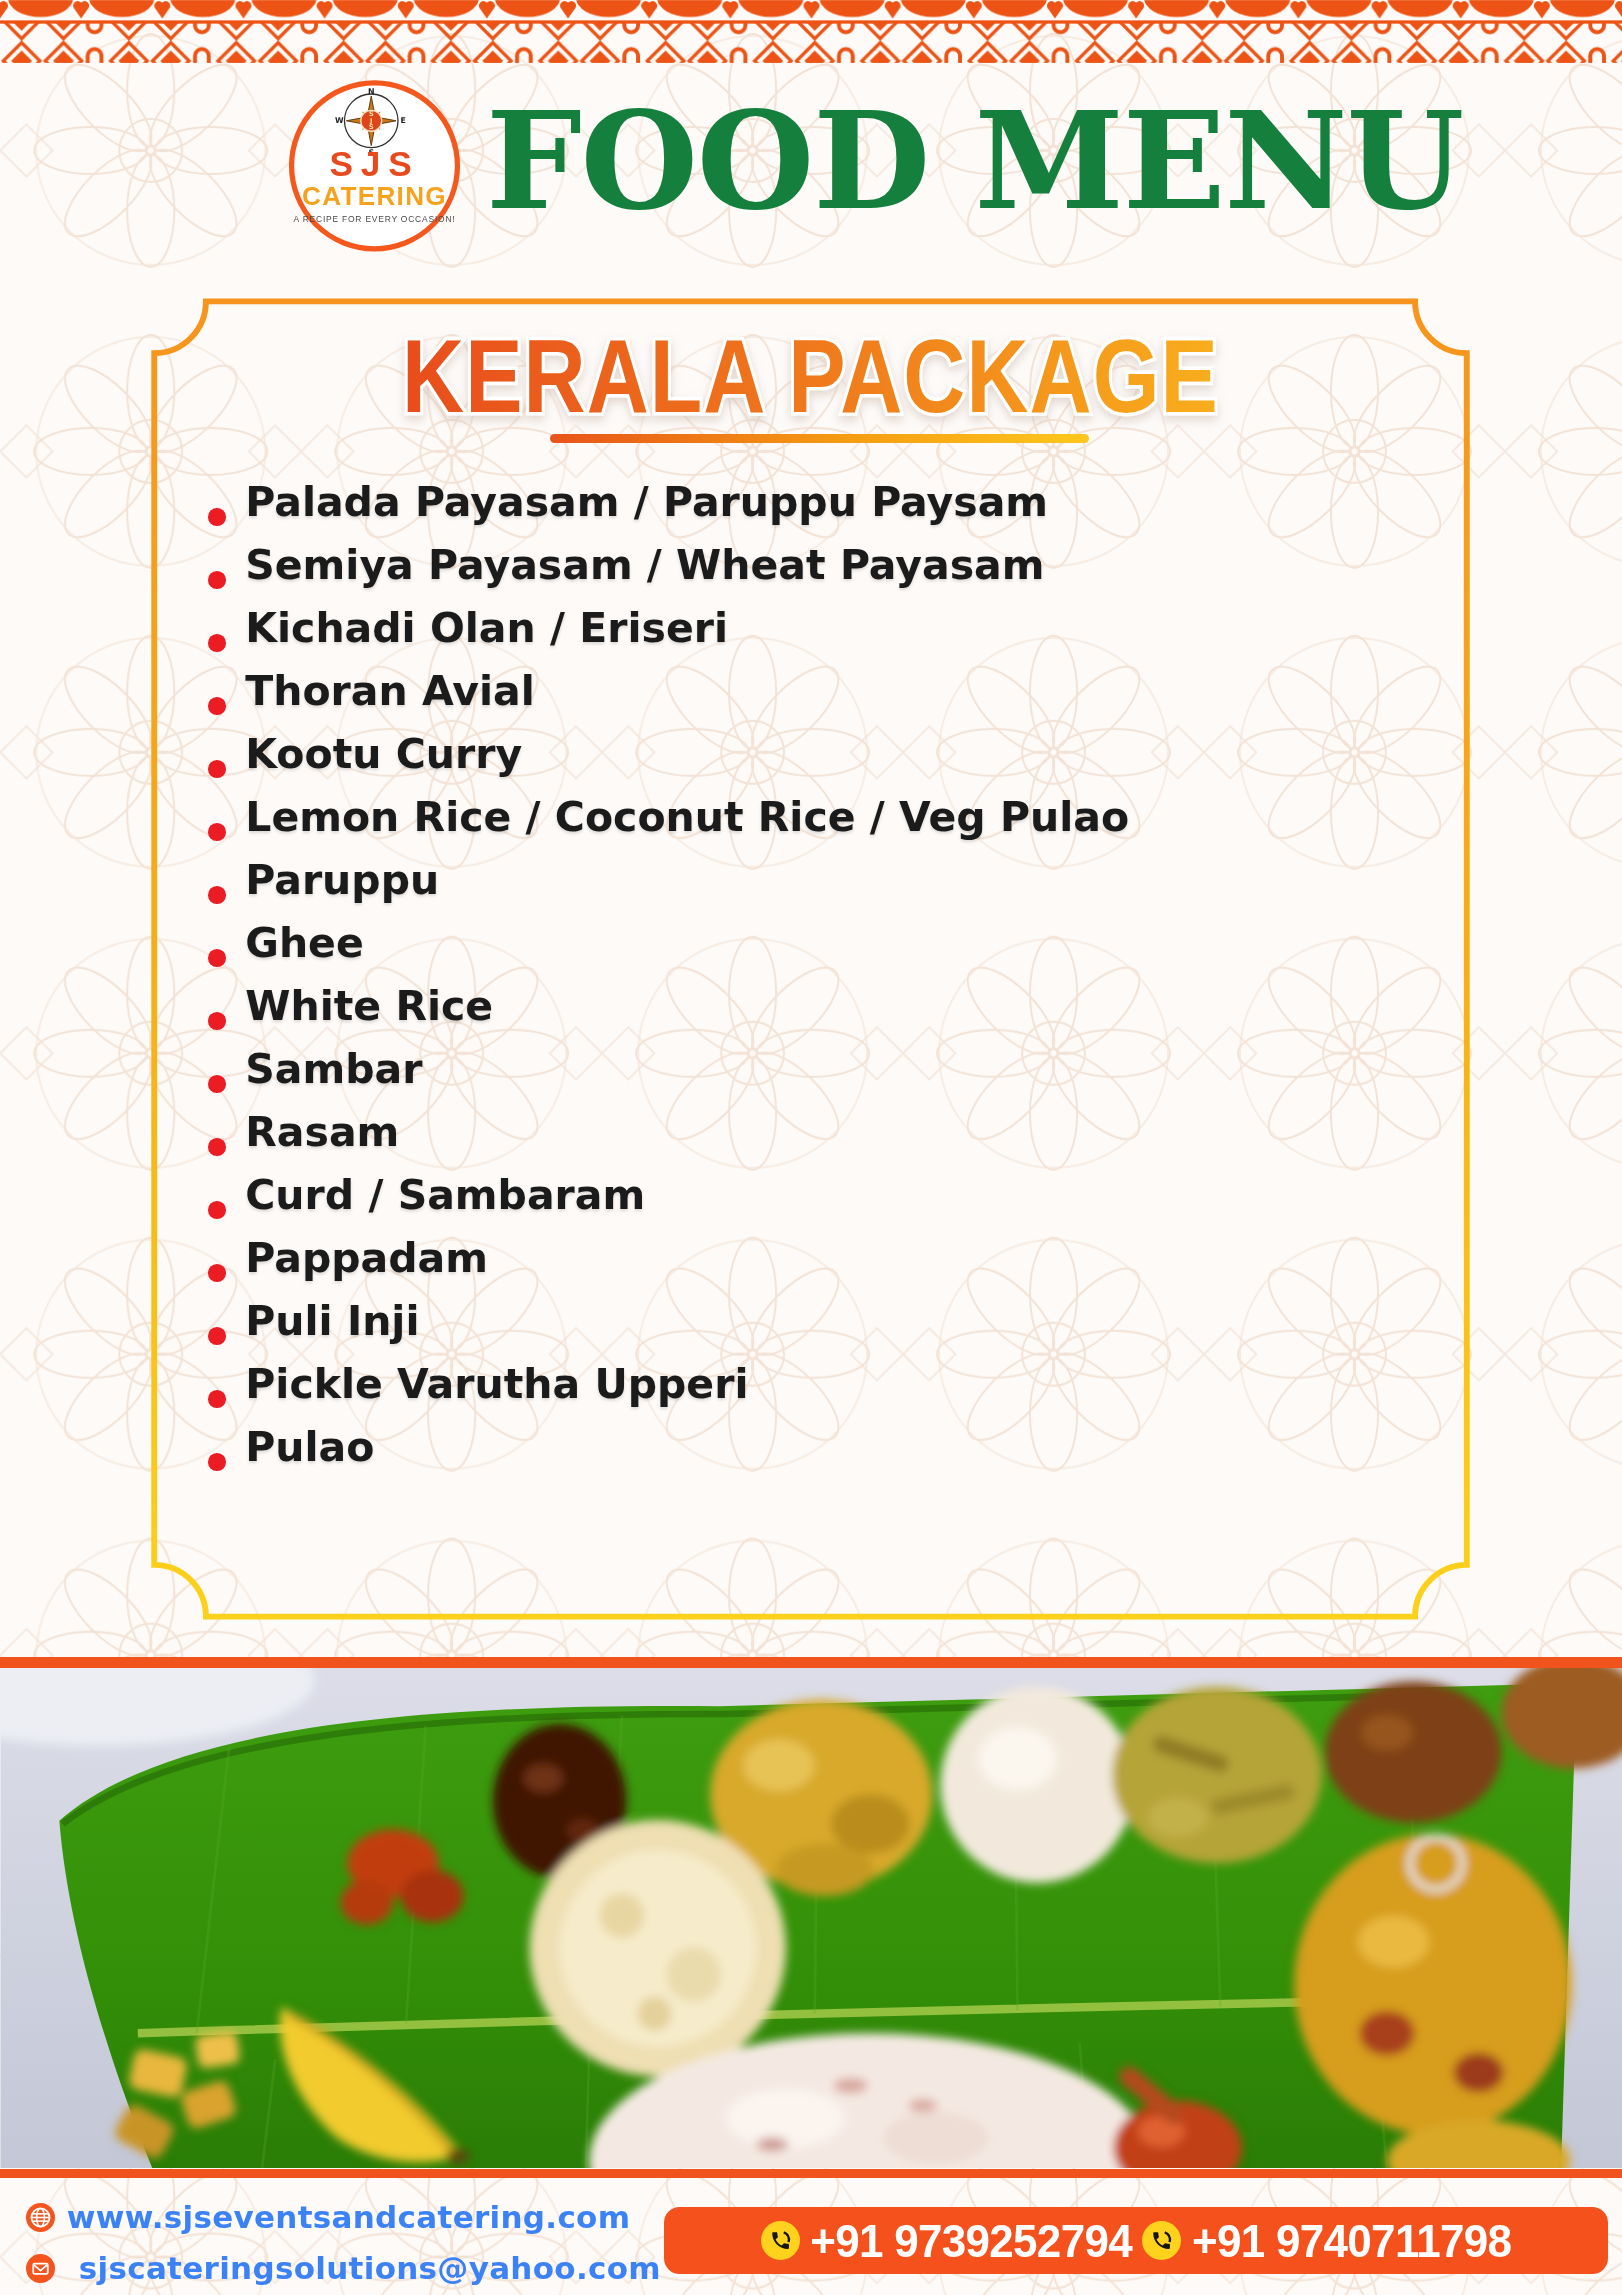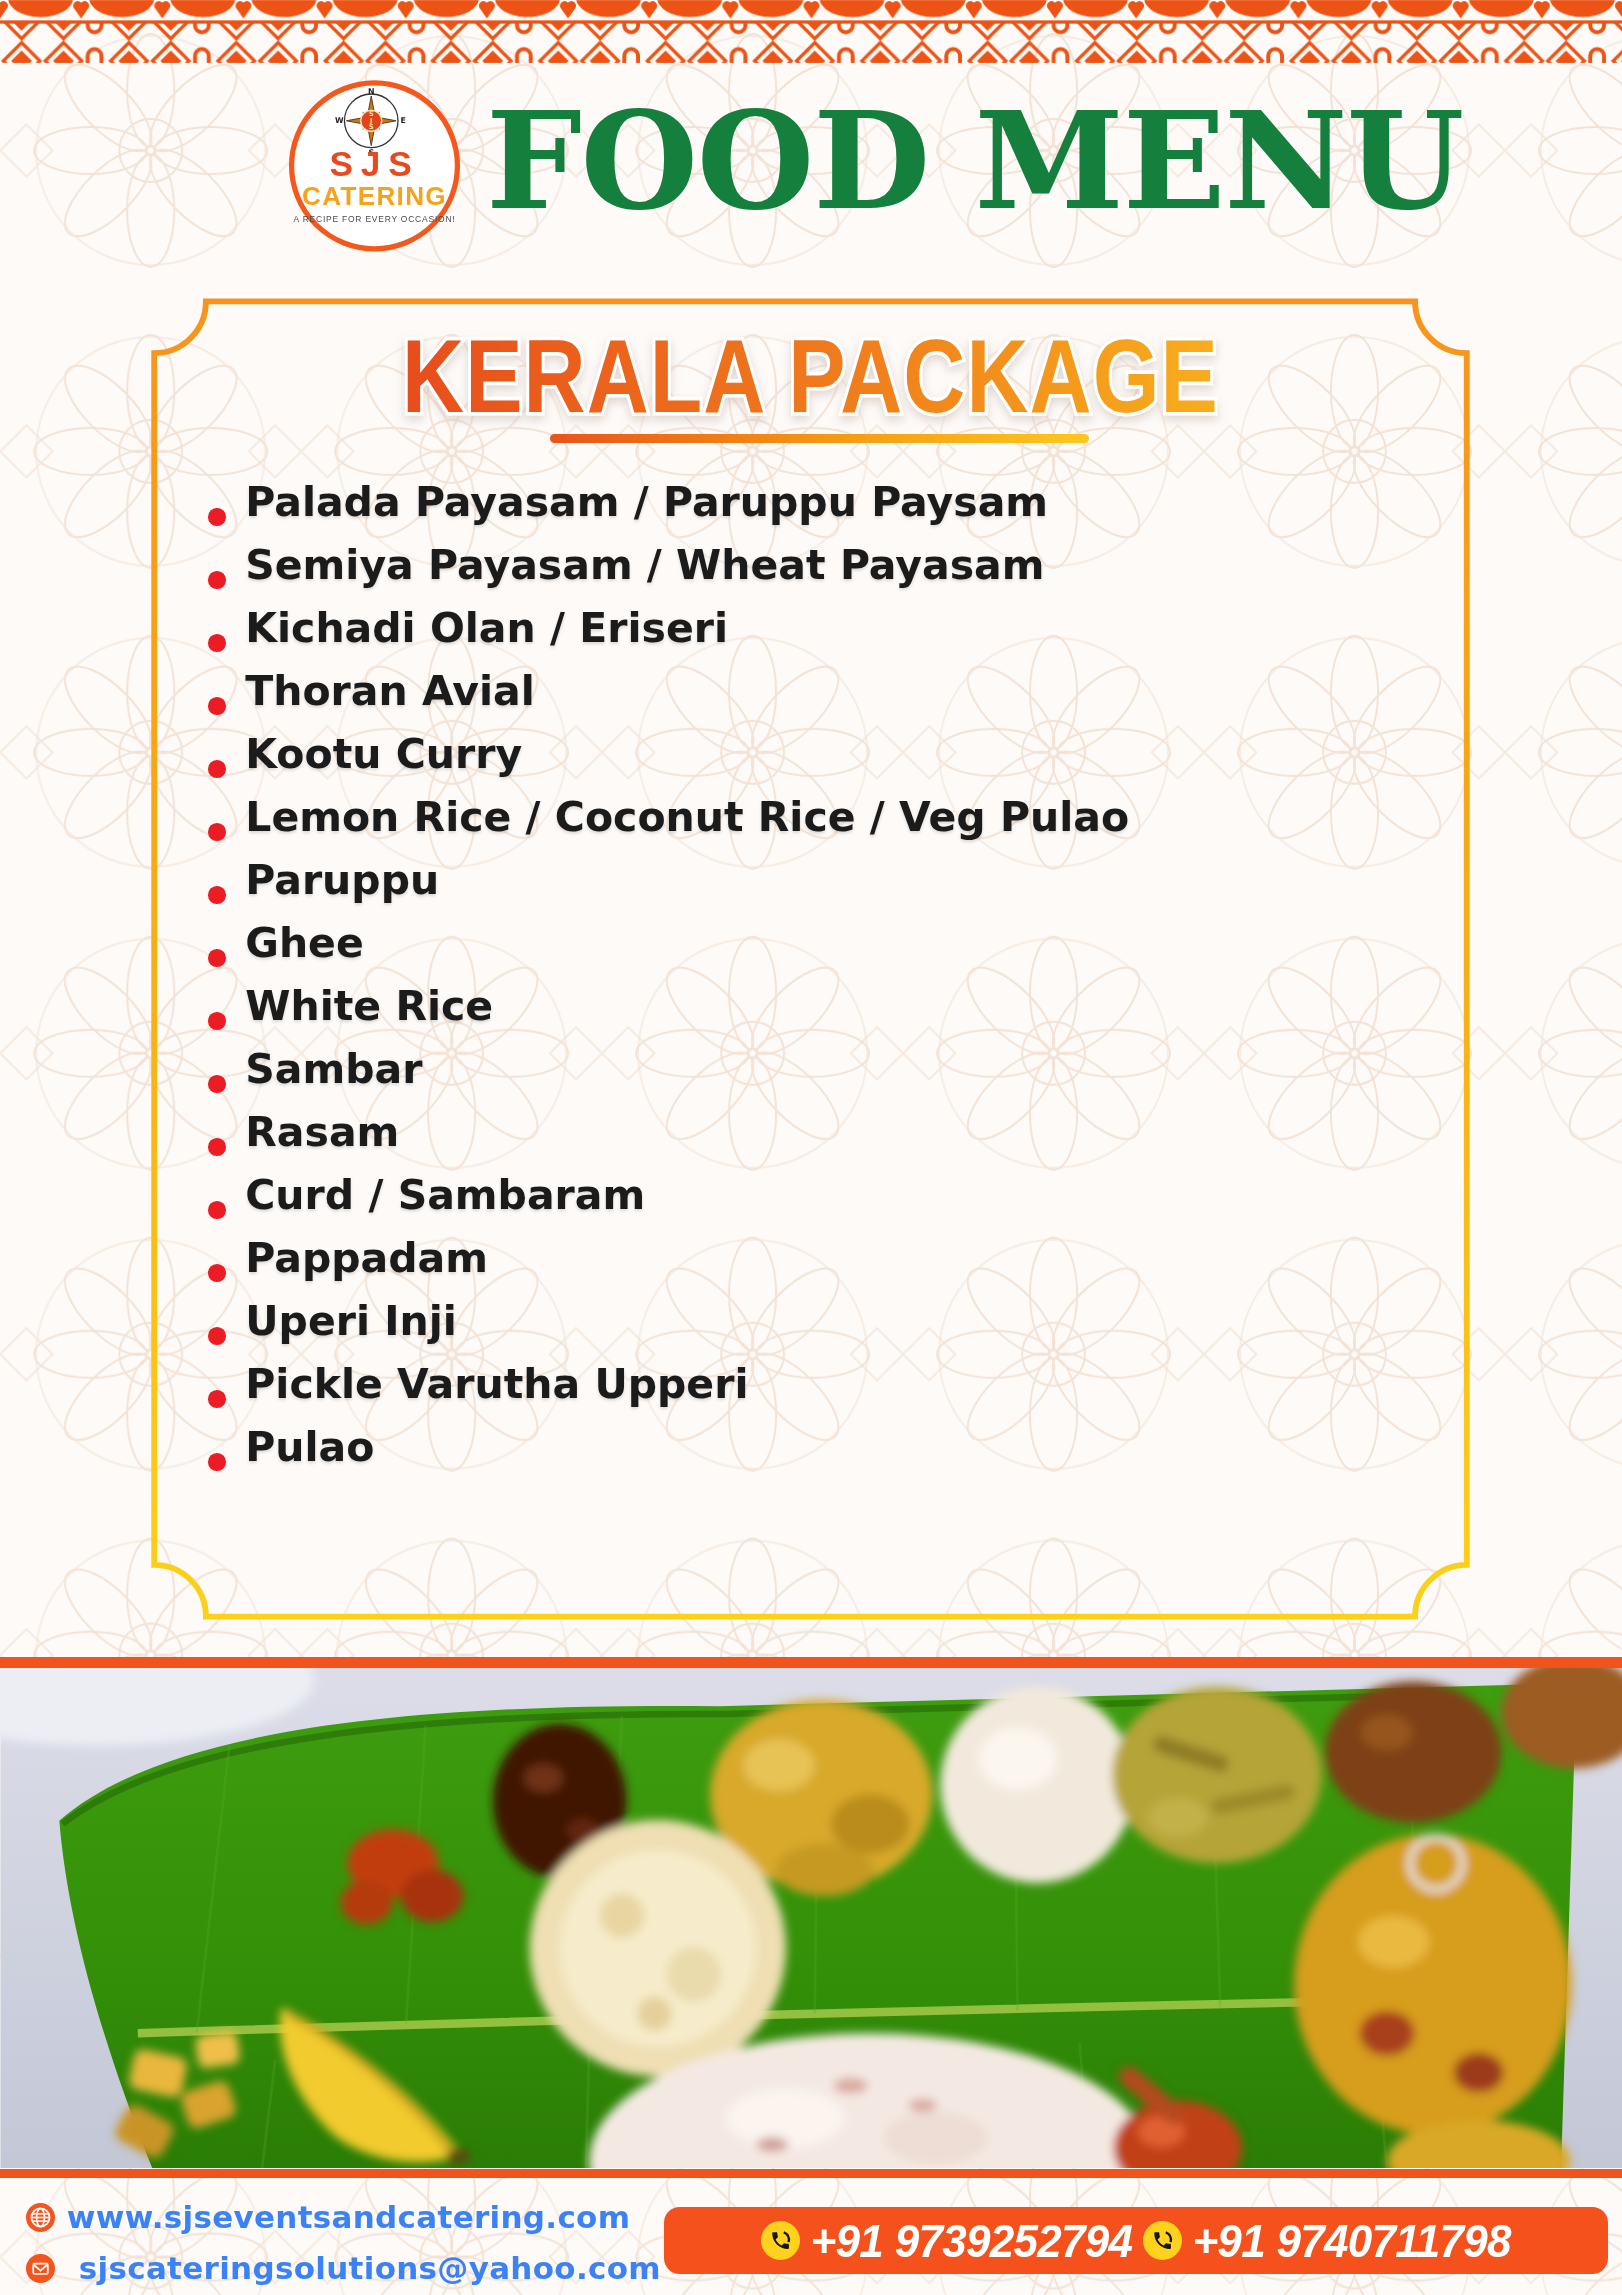--- a/index.html
+++ b/index.html
@@ -56,21 +56,21 @@
   .contact-row { position:absolute; display:flex; align-items:center; }
   #website-row { left:26px; top:21px; }
   #email-row { left:26px; top:72px;gap:12px; }
   .contact-icon { width:29px; height:29px; flex:0 0 29px; margin-right:11.8px; }
   .contact-text {
     font-size:31px; font-weight:bold; color:#3b82f6; letter-spacing:0.3px; white-space:nowrap;
   }
   #phone-pill {
     position:absolute; left:664px; top:29px; width:944px; height:67px;
     background:#F4511C; border-radius:15.7px; display:flex; align-items:center;
-    justify-content:center; gap:10.5px; padding:0 13px;font-style:italic;
+    justify-content:center; gap:10.5px; padding:0 13px;
   }
   .phone-icon { width:39px; height:39px; flex:0 0 39px; }
   .phone-number {
     font-family:"Liberation Sans", sans-serif; font-size:44px; font-weight:bold;
     color:#ffffff; letter-spacing:-0.7px; white-space:nowrap; transform:scaleY(1.05);
   }
 </style>
 </head>
 <body>
 
@@ -215,21 +215,21 @@
     <li>
         <span class="bullet"></span>
         <span class="item-text">Curd / Sambaram</span>
       </li>
     <li>
         <span class="bullet"></span>
         <span class="item-text">Pappadam</span>
       </li>
     <li>
         <span class="bullet"></span>
-        <span class="item-text">Uperi Inji</span>
+        <span class="item-text">Puli Inji</span>
       </li>
     <li>
         <span class="bullet"></span>
         <span class="item-text">Pickle Varutha Upperi</span>
       </li>
     <li>
         <span class="bullet"></span>
         <span class="item-text">Pulao</span>
       </li>
   </ul>

